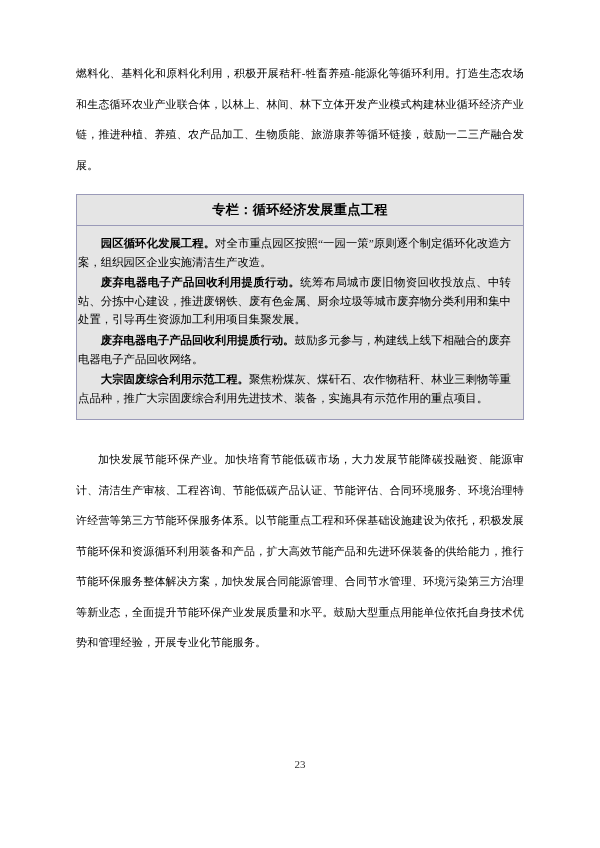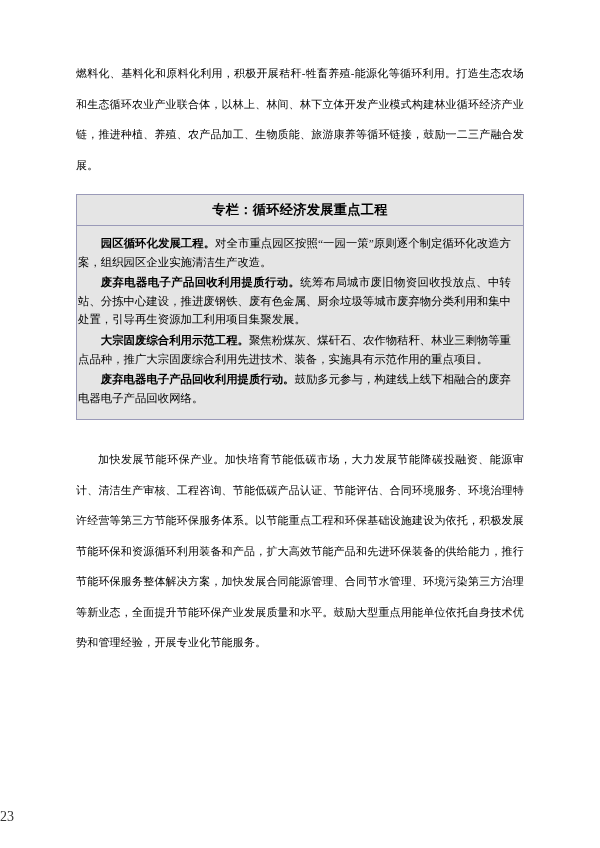--- a/index.html
+++ b/index.html
@@ -63,22 +63,23 @@
     margin: 0 0 2px 0;
   }
   .box-item b {
     font-weight: bold;
   }
   .spacer-8 { height: 10px; }
   .page-number {
     position: absolute;
     left: 0;
     right: 0;
-    top: 809px;
-    font-size: 14px;
+    top: 758px;
+    text-align: center;
+    font-size: 11px;
     color: #333333;
     font-family: "Liberation Serif", serif;
   }
 </style>
 </head>
 <body>
 
 <div class="page">
 
   <div class="content">
@@ -86,23 +87,23 @@
     <p class="body-par">燃料化、基料化和原料化利用，积极开展秸秆-牲畜养殖-能源化等循环利用。打造生态农场和生态循环农业产业联合体，以林上、林间、林下立体开发产业模式构建林业循环经济产业链，推进种植、养殖、农产品加工、生物质能、旅游康养等循环链接，鼓励一二三产融合发展。</p>
 
     <div class="box">
       <div class="box-title">专栏：循环经济发展重点工程</div>
       <div class="box-body">
 
         <p class="box-item"><b>园区循环化发展工程。</b><span>对全市重点园区按照“一园一策”原则逐个制定循环化改造方案，组织园区企业实施清洁生产改造。</span></p>
 
         <p class="box-item"><b>废弃电器电子产品回收利用提质行动。</b><span>统筹布局城市废旧物资回收投放点、中转站、分拣中心建设，推进废钢铁、废有色金属、厨余垃圾等城市废弃物分类利用和集中处置，引导再生资源加工利用项目集聚发展。</span></p>
 
+        <p class="box-item"><b>废弃电器电子产品回收利用提质行动。</b><span>鼓励多元参与，构建线上线下相融合的废弃电器电子产品回收网络。</span></p>
+
         <p class="box-item"><b>大宗固废综合利用示范工程。</b><span>聚焦粉煤灰、煤矸石、农作物秸秆、林业三剩物等重点品种，推广大宗固废综合利用先进技术、装备，实施具有示范作用的重点项目。</span></p>
-
-        <p class="box-item"><b>废弃电器电子产品回收利用提质行动。</b><span>鼓励多元参与，构建线上线下相融合的废弃电器电子产品回收网络。</span></p>
 
 
 
       </div>
     </div>
 
     <div class="spacer-8"></div>
 
     <p class="body-par indent">加快发展节能环保产业。加快培育节能低碳市场，大力发展节能降碳投融资、能源审计、清洁生产审核、工程咨询、节能低碳产品认证、节能评估、合同环境服务、环境治理特许经营等第三方节能环保服务体系。以节能重点工程和环保基础设施建设为依托，积极发展节能环保和资源循环利用装备和产品，扩大高效节能产品和先进环保装备的供给能力，推行节能环保服务整体解决方案，加快发展合同能源管理、合同节水管理、环境污染第三方治理等新业态，全面提升节能环保产业发展质量和水平。鼓励大型重点用能单位依托自身技术优势和管理经验，开展专业化节能服务。</p>
 

